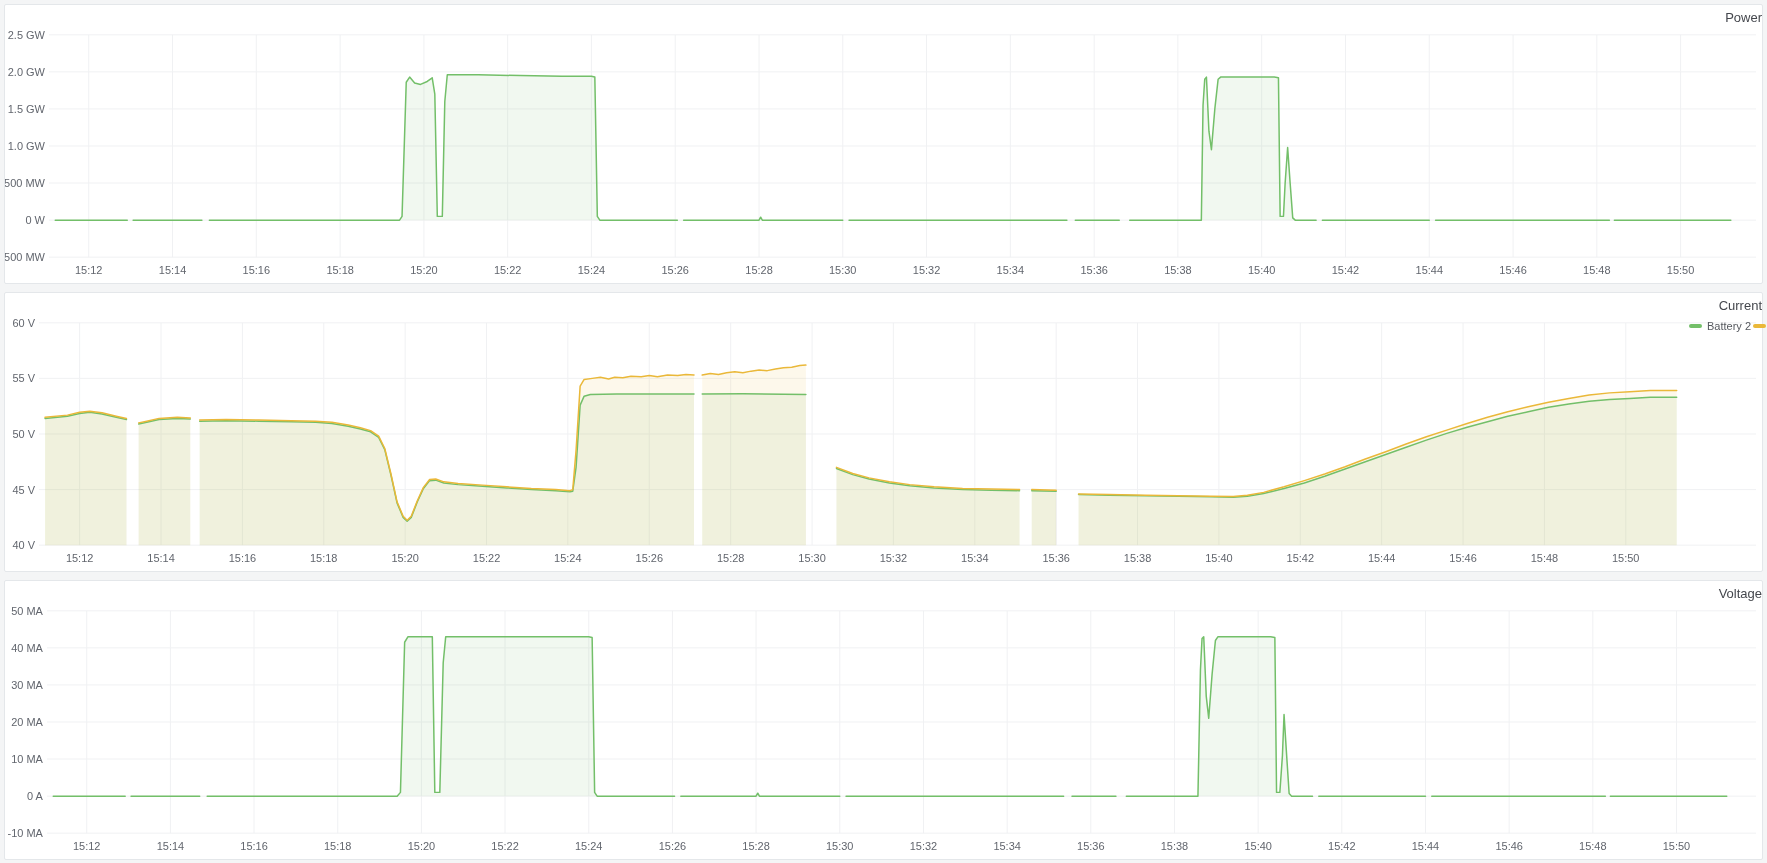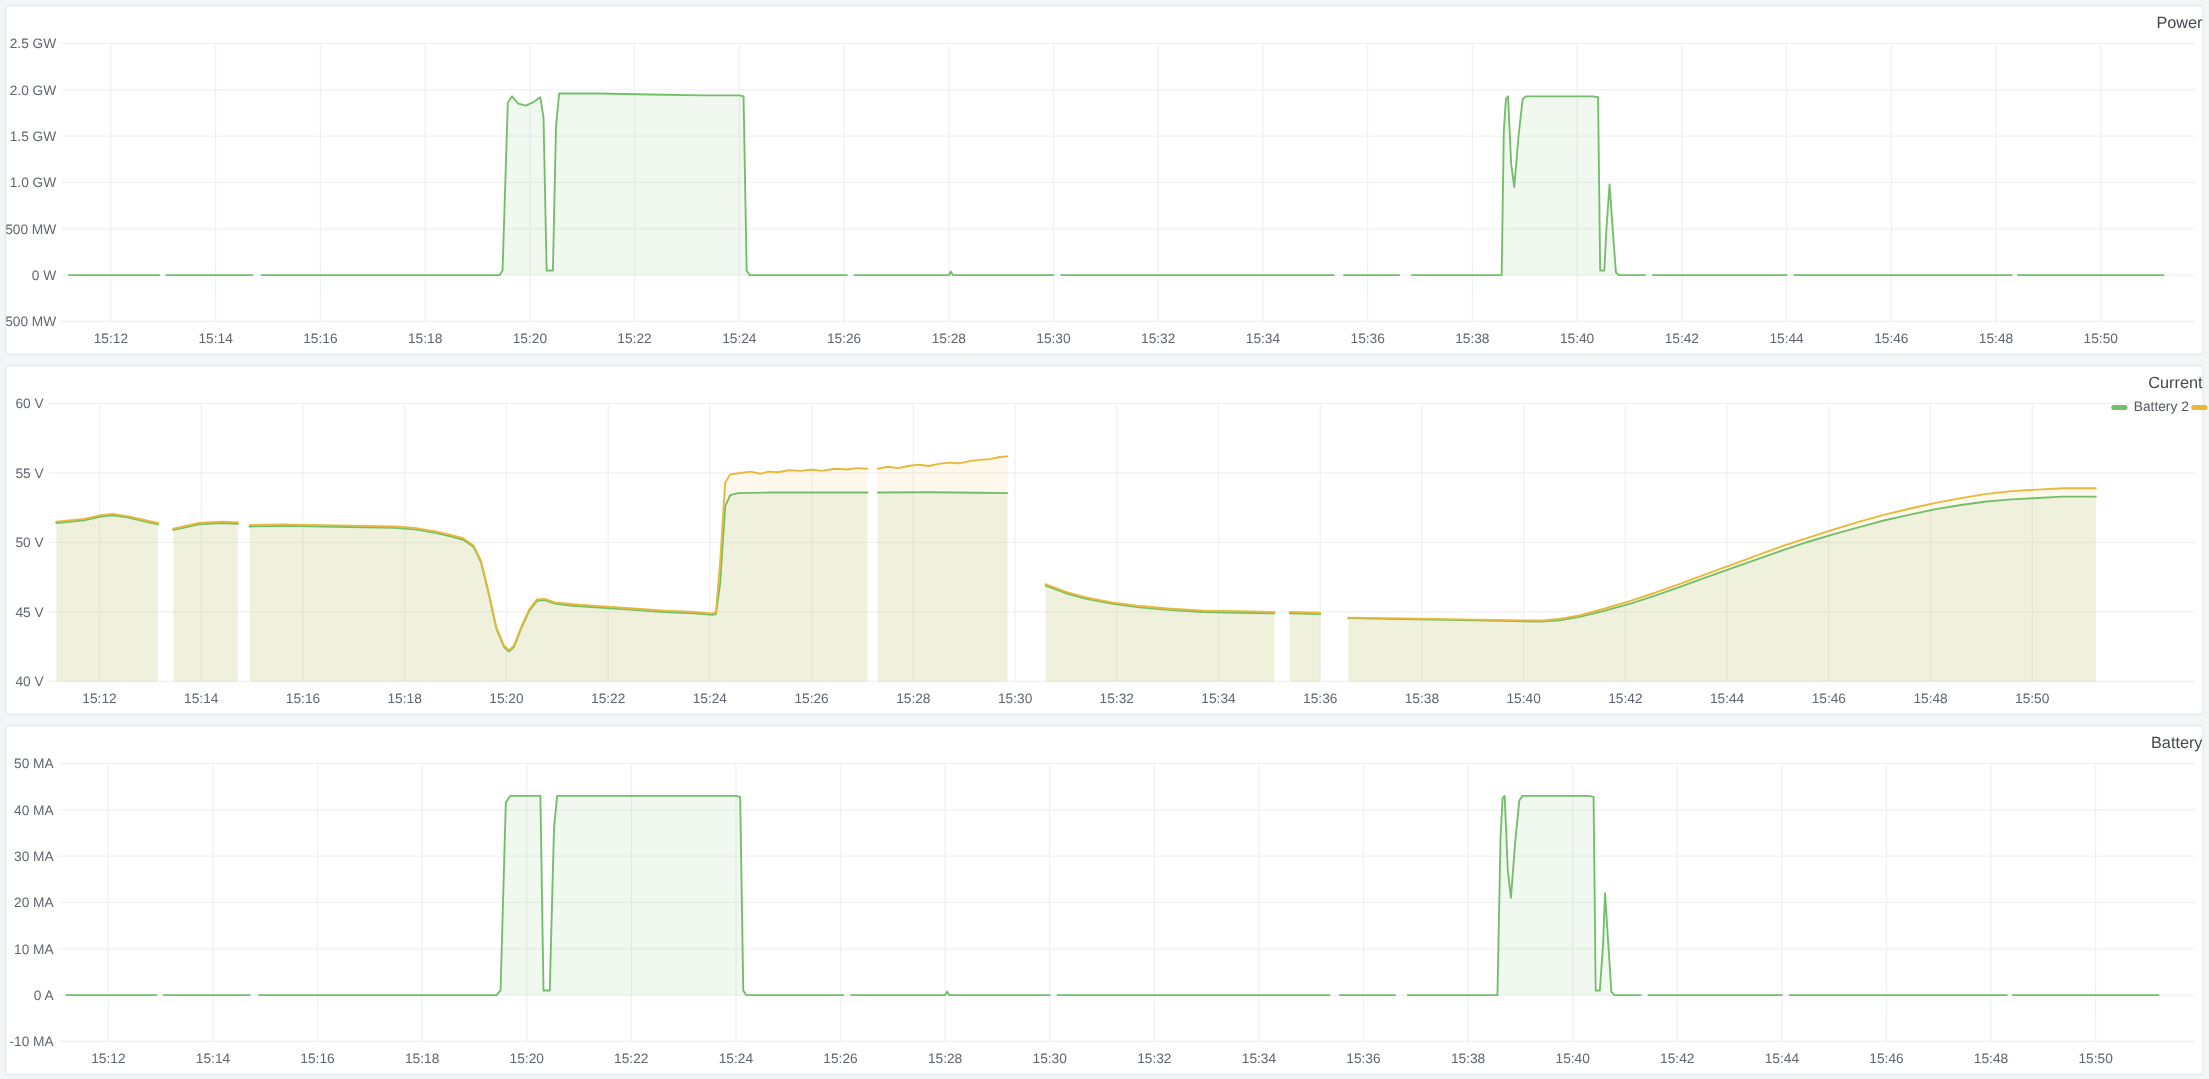--- a/index.html
+++ b/index.html
@@ -265,16 +265,16 @@
         <path d="M126.2,216.7 L194.9,216.7" fill="none" stroke="#73bf69" stroke-width="1.5" stroke-linejoin="round" stroke-linecap="round"></path>
         <path d="M202.4,216.7 L392.6,216.7 L395.9,212.9 L400.1,61.7 L403.5,56.1 L427.8,56.1 L430.3,212.9 L435.3,212.9 L438.7,82.3 L441.2,56.1 L584.4,56.1 L587.8,56.9 L590.3,212.9 L592.8,216.7 L670.3,216.7" fill="none" stroke="#73bf69" stroke-width="1.5" stroke-linejoin="round" stroke-linecap="round"></path>
         <path d="M676.6,216.7 L751.9,216.7 L753.6,213.7 L755.3,216.7 L835.7,216.7" fill="none" stroke="#73bf69" stroke-width="1.5" stroke-linejoin="round" stroke-linecap="round"></path>
         <path d="M842.0,216.7 L1059.8,216.7" fill="none" stroke="#73bf69" stroke-width="1.5" stroke-linejoin="round" stroke-linecap="round"></path>
         <path d="M1068.2,216.7 L1112.2,216.7" fill="none" stroke="#73bf69" stroke-width="1.5" stroke-linejoin="round" stroke-linecap="round"></path>
         <path d="M1122.6,216.7 L1194.3,216.7 L1196.8,89.7 L1198.4,58.0 L1200.1,56.1 L1202.6,115.9 L1205.1,138.3 L1208.5,93.5 L1211.8,59.9 L1214.4,56.1 L1267.1,56.1 L1271.3,56.9 L1273.0,212.9 L1276.3,212.9 L1278.9,175.6 L1280.5,134.5 L1283.1,175.6 L1285.6,214.1 L1288.1,216.7 L1309.0,216.7" fill="none" stroke="#73bf69" stroke-width="1.5" stroke-linejoin="round" stroke-linecap="round"></path>
         <path d="M1315.3,216.7 L1422.1,216.7" fill="none" stroke="#73bf69" stroke-width="1.5" stroke-linejoin="round" stroke-linecap="round"></path>
         <path d="M1428.4,216.7 L1602.2,216.7" fill="none" stroke="#73bf69" stroke-width="1.5" stroke-linejoin="round" stroke-linecap="round"></path>
         <path d="M1607.2,216.7 L1723.7,216.7" fill="none" stroke="#73bf69" stroke-width="1.5" stroke-linejoin="round" stroke-linecap="round"></path>
       </svg>
-    <div class="panel-title">Battery</div>
+    <div class="panel-title">Voltage</div>
   </section>
 
 </div>
 
 </body></html>

